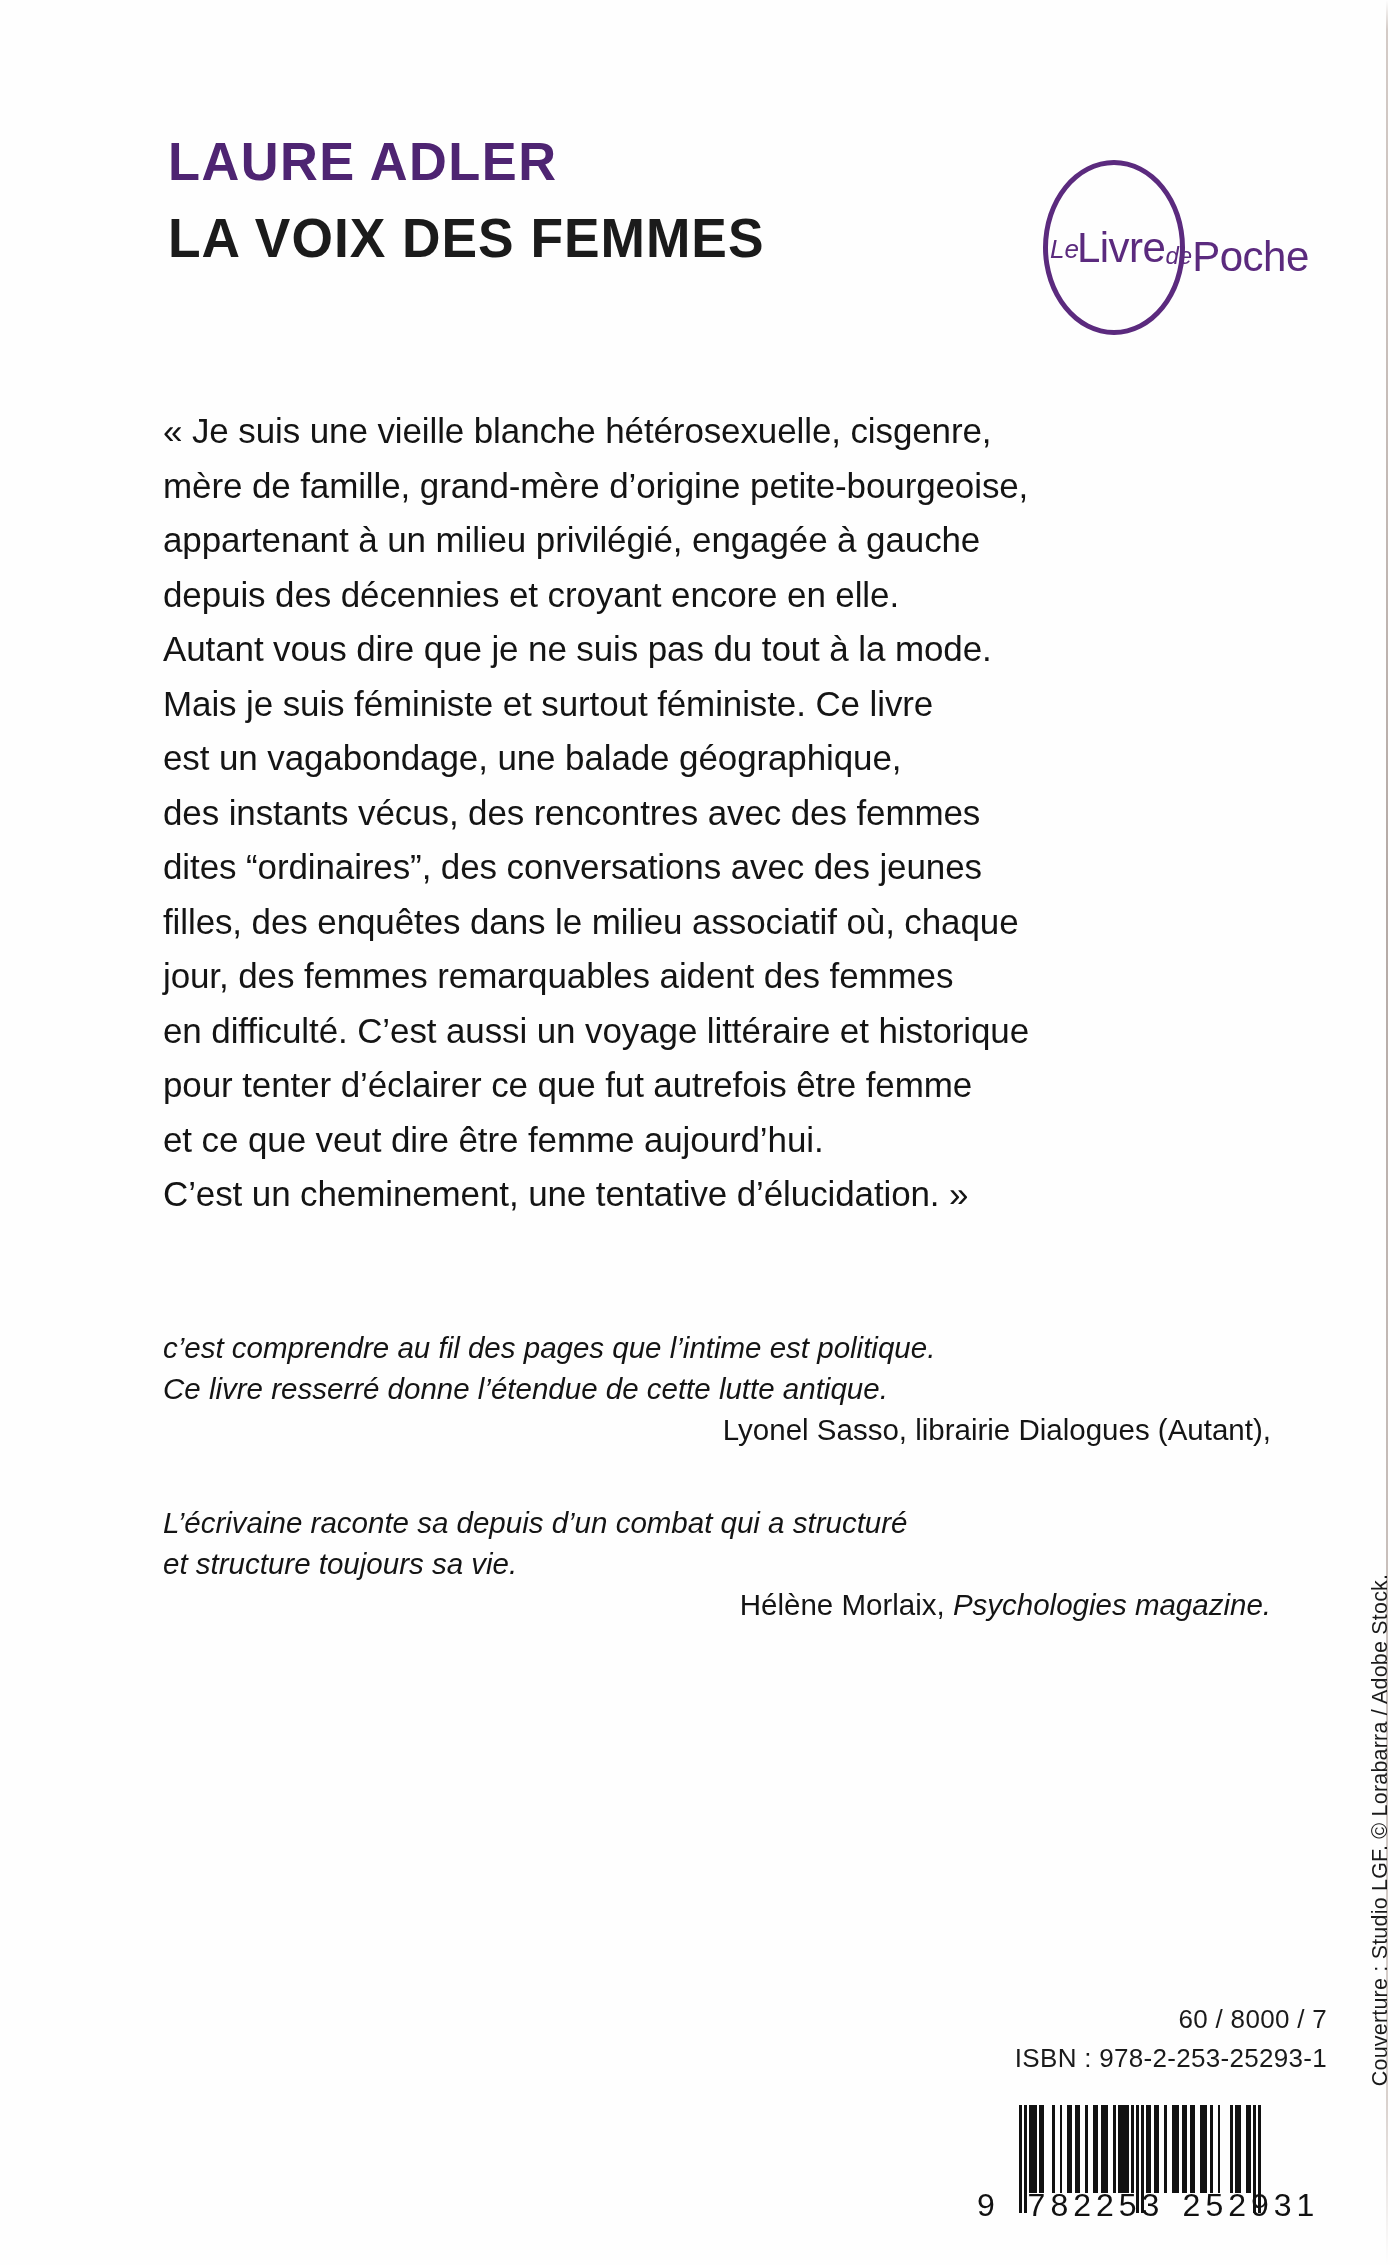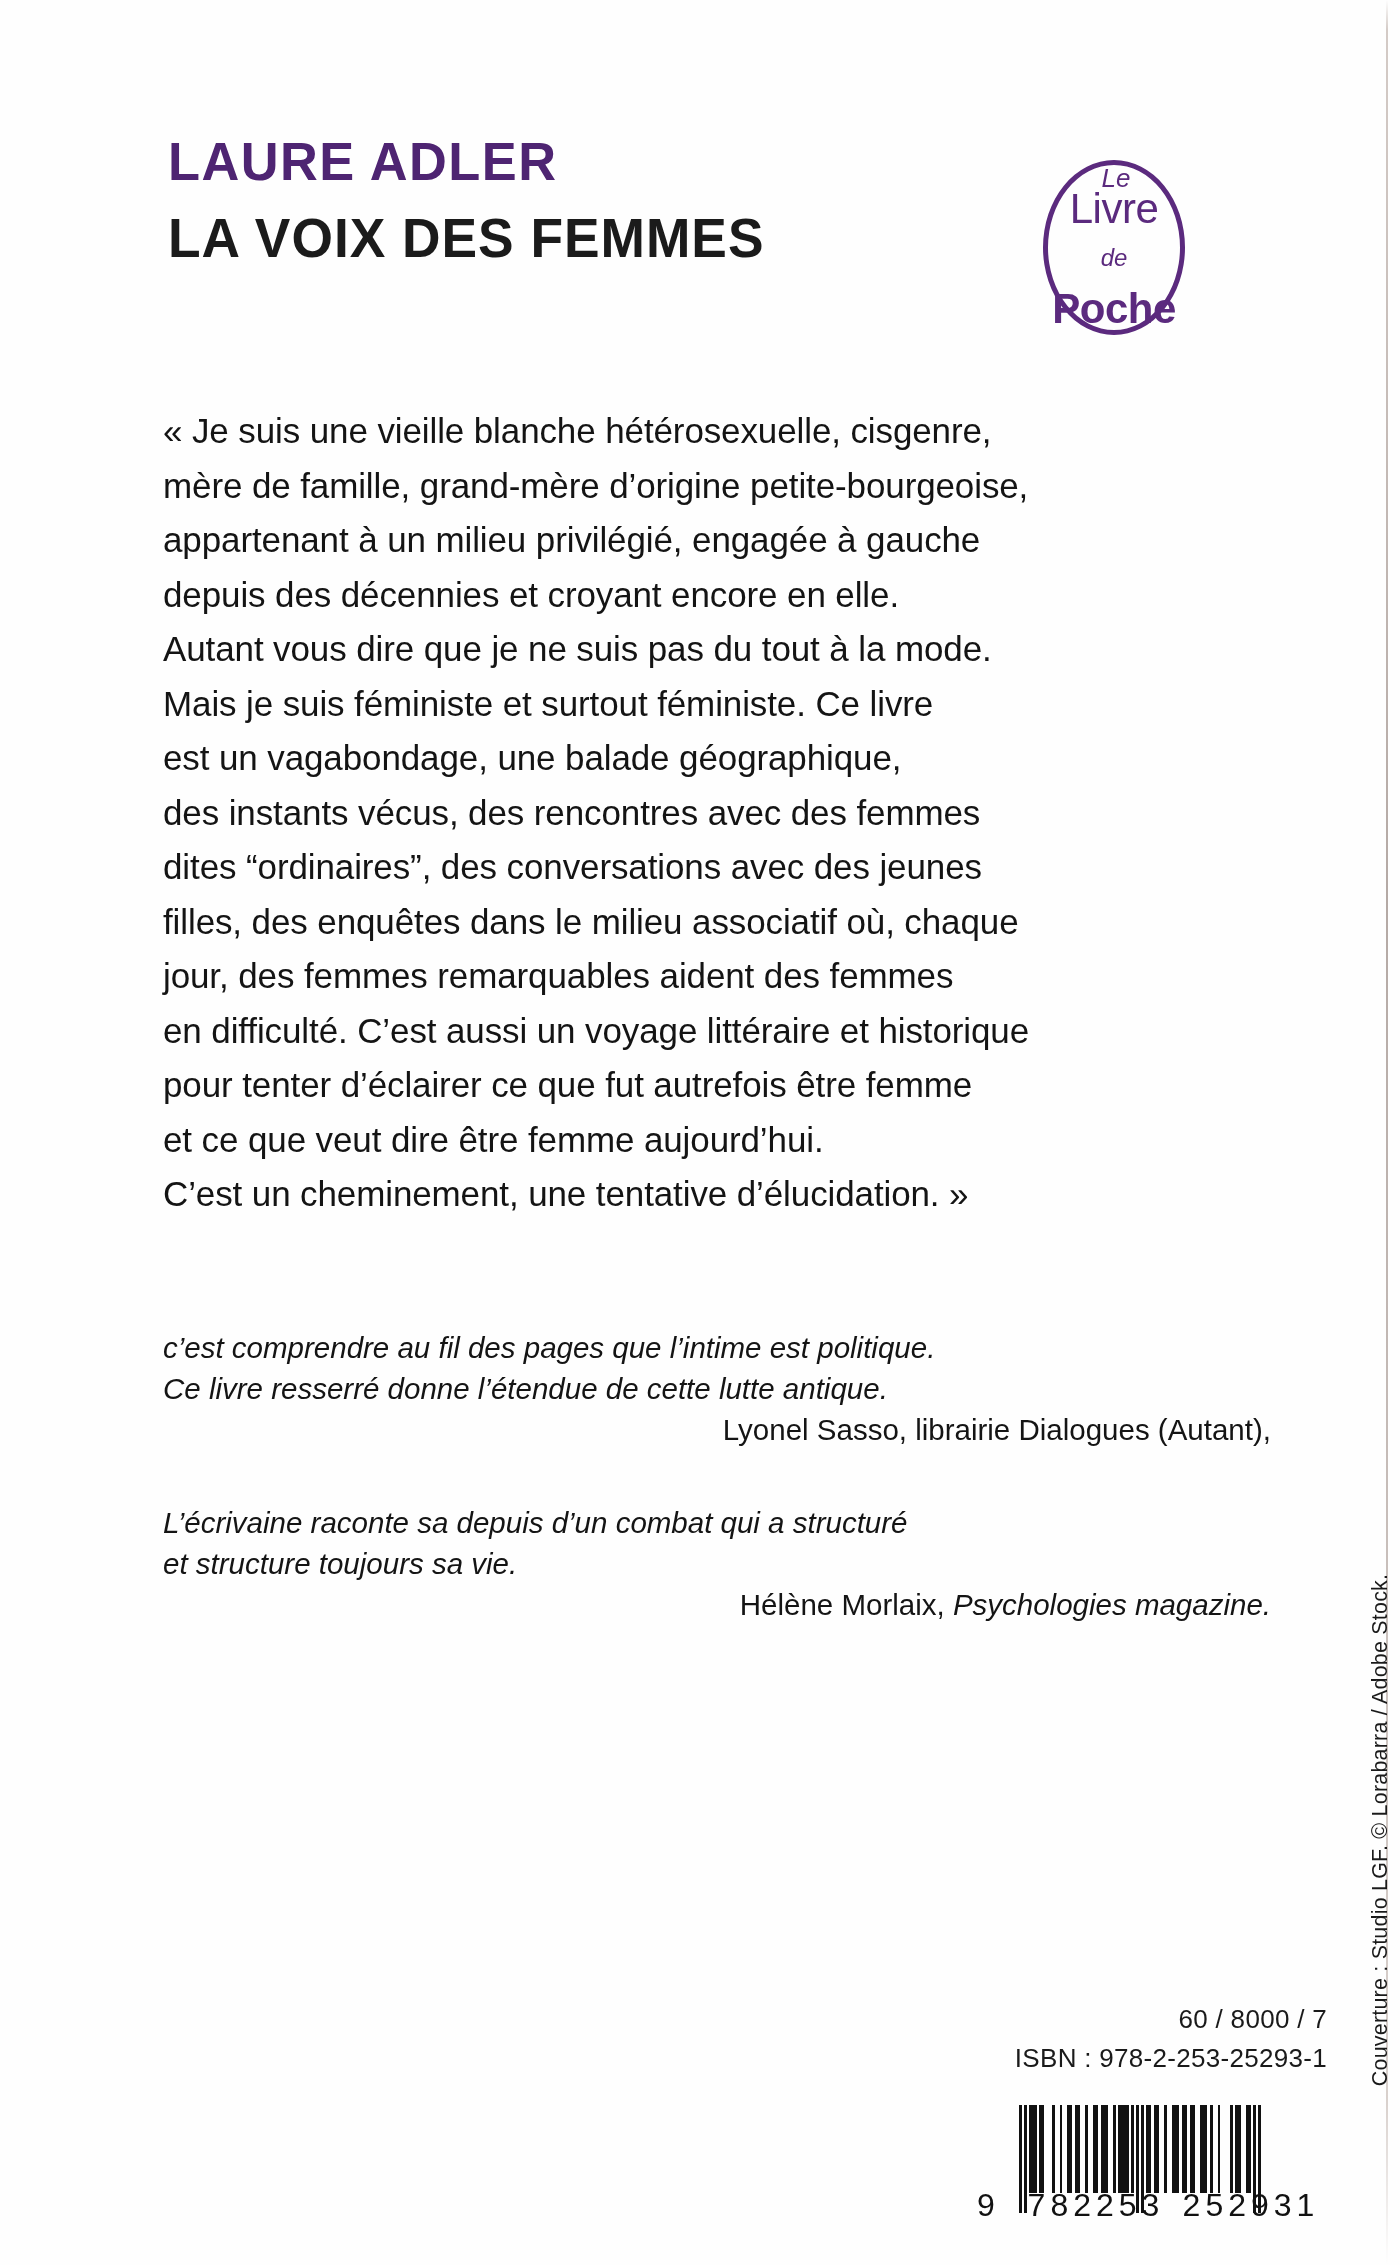--- a/index.html
+++ b/index.html
@@ -67,23 +67,23 @@
     position: absolute;
     left: 1043px;
     top: 160px;
     width: 142px;
     height: 175px;
     border: 5px solid #5B2A7E;
     border-radius: 50% / 50%;
     box-sizing: border-box;
     color: #5B2A7E;
     display: flex;
-    flex-direction: column;
+    flex-direction: row;
     align-items: center;
-    justify-content: center;
+    justify-content: flex-start;
     line-height: 1;
   }
   .logo-le {
     font-size: 26px;
     font-style: italic;
     font-weight: 400;
     margin-bottom: -3px;
     letter-spacing: 0px;
     align-self: center;
     transform: translateX(2px);
@@ -95,21 +95,21 @@
     margin-top: 0px;
   }
   .logo-de {
     font-size: 24px;
     font-style: italic;
     font-weight: 400;
     margin-top: 16px;
   }
   .logo-poche {
     font-size: 42px;
-    font-weight: 700;
+    font-weight: 400;
     letter-spacing: -0.5px;
     margin-top: 18px;
   }
 
   
   .blurb {
     position: absolute;
     left: 163px;
     top: 404px;
     width: 1130px;

